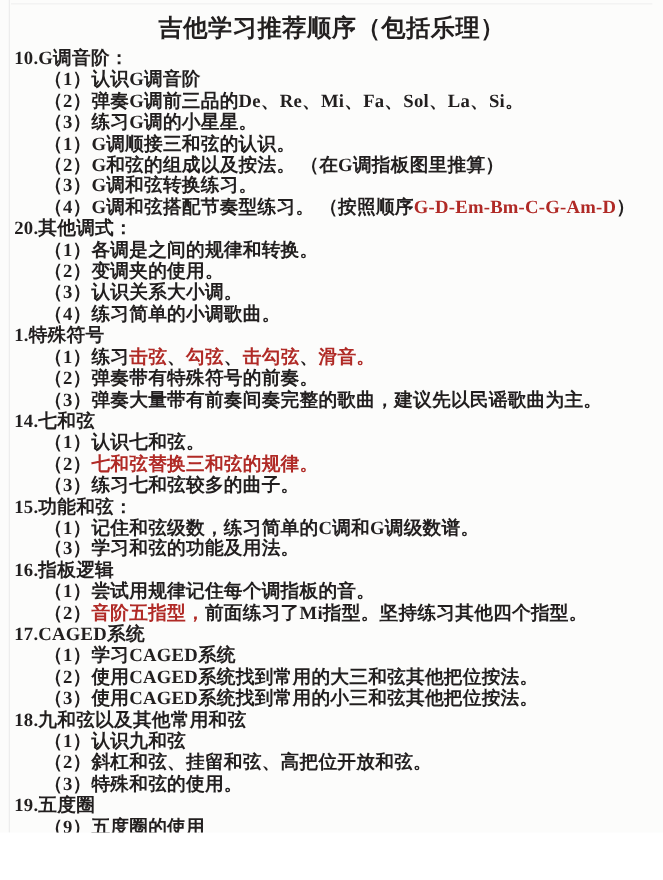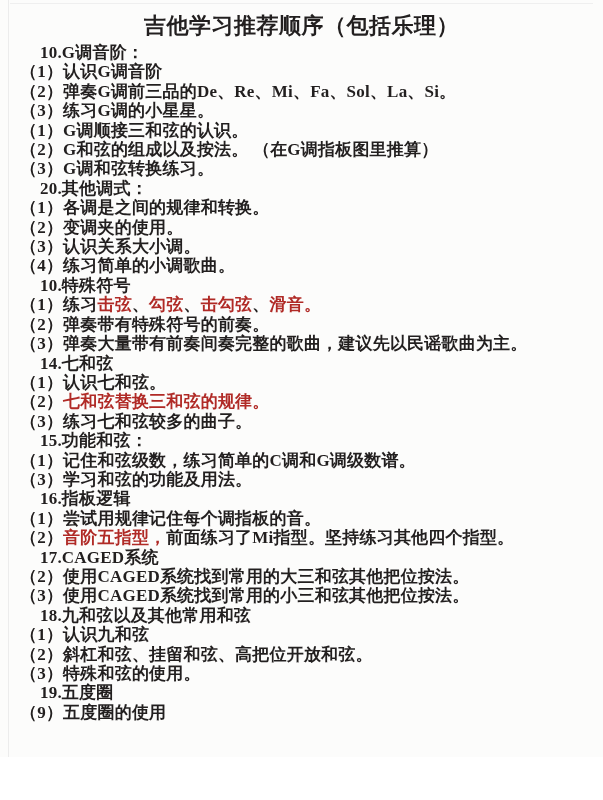--- a/index.html
+++ b/index.html
@@ -48,25 +48,25 @@
     letter-spacing: 0.5px;
     line-height: 26px;
   }
   .content {
     margin-top: 4px;
     font-size: 17px;
     line-height: 19.4px;
     letter-spacing: 0.2px;
   }
   .heading {
-    padding-left: 40px;
+    padding-left: 13px;
     white-space: nowrap;
   }
   .item {
-    padding-left: 20px;
+    padding-left: 40px;
     white-space: nowrap;
   }
   .red {
     color: var(--accent-red, #b02a26);
   }
 </style>
 </head>
 <body>
 
 <div class="page">
@@ -79,30 +79,31 @@
       <div>
         <div class="heading">10.G调音阶：</div>
         <div class="item"><span>（1）认识G调音阶</span></div>
         <div class="item"><span>（2）弹奏G调前三品的De、Re、Mi、Fa、Sol、La、Si。</span></div>
         <div class="item"><span>（3）练习G调的小星星。</span></div>
       </div>
       <div>
         <div class="item"><span>（1）G调顺接三和弦的认识。</span></div>
         <div class="item"><span>（2）G和弦的组成以及按法。 （在G调指板图里推算）</span></div>
         <div class="item"><span>（3）G调和弦转换练习。</span></div>
+        <div class="item"><span>（4）G调和弦搭配节奏型练习。 （按照顺序</span><span class="red">G-D-Em-Bm-C-G-Am-D</span><span>）</span></div>
       </div>
       <div>
         <div class="heading">20.其他调式：</div>
         <div class="item"><span>（1）各调是之间的规律和转换。</span></div>
         <div class="item"><span>（2）变调夹的使用。</span></div>
         <div class="item"><span>（3）认识关系大小调。</span></div>
         <div class="item"><span>（4）练习简单的小调歌曲。</span></div>
       </div>
       <div>
-        <div class="heading">10.特殊符号</div>
+        <div class="heading">1.特殊符号</div>
         <div class="item"><span>（1）练习</span><span class="red">击弦</span><span>、</span><span class="red">勾弦</span><span>、</span><span class="red">击勾弦</span><span>、</span><span class="red">滑音。</span></div>
         <div class="item"><span>（2）弹奏带有特殊符号的前奏。</span></div>
         <div class="item"><span>（3）弹奏大量带有前奏间奏完整的歌曲，建议先以民谣歌曲为主。</span></div>
       </div>
       <div>
         <div class="heading">14.七和弦</div>
         <div class="item"><span>（1）认识七和弦。</span></div>
         <div class="item"><span>（2）</span><span class="red">七和弦替换三和弦的规律。</span></div>
         <div class="item"><span>（3）练习七和弦较多的曲子。</span></div>
       </div>
@@ -111,20 +112,21 @@
         <div class="item"><span>（1）记住和弦级数，练习简单的C调和G调级数谱。</span></div>
         <div class="item"><span>（3）学习和弦的功能及用法。</span></div>
       </div>
       <div>
         <div class="heading">16.指板逻辑</div>
         <div class="item"><span>（1）尝试用规律记住每个调指板的音。</span></div>
         <div class="item"><span>（2）</span><span class="red">音阶五指型，</span><span>前面练习了Mi指型。坚持练习其他四个指型。</span></div>
       </div>
       <div>
         <div class="heading">17.CAGED系统</div>
+        <div class="item"><span>（1）学习CAGED系统</span></div>
         <div class="item"><span>（2）使用CAGED系统找到常用的大三和弦其他把位按法。</span></div>
         <div class="item"><span>（3）使用CAGED系统找到常用的小三和弦其他把位按法。</span></div>
       </div>
       <div>
         <div class="heading">18.九和弦以及其他常用和弦</div>
         <div class="item"><span>（1）认识九和弦</span></div>
         <div class="item"><span>（2）斜杠和弦、挂留和弦、高把位开放和弦。</span></div>
         <div class="item"><span>（3）特殊和弦的使用。</span></div>
       </div>
       <div>

